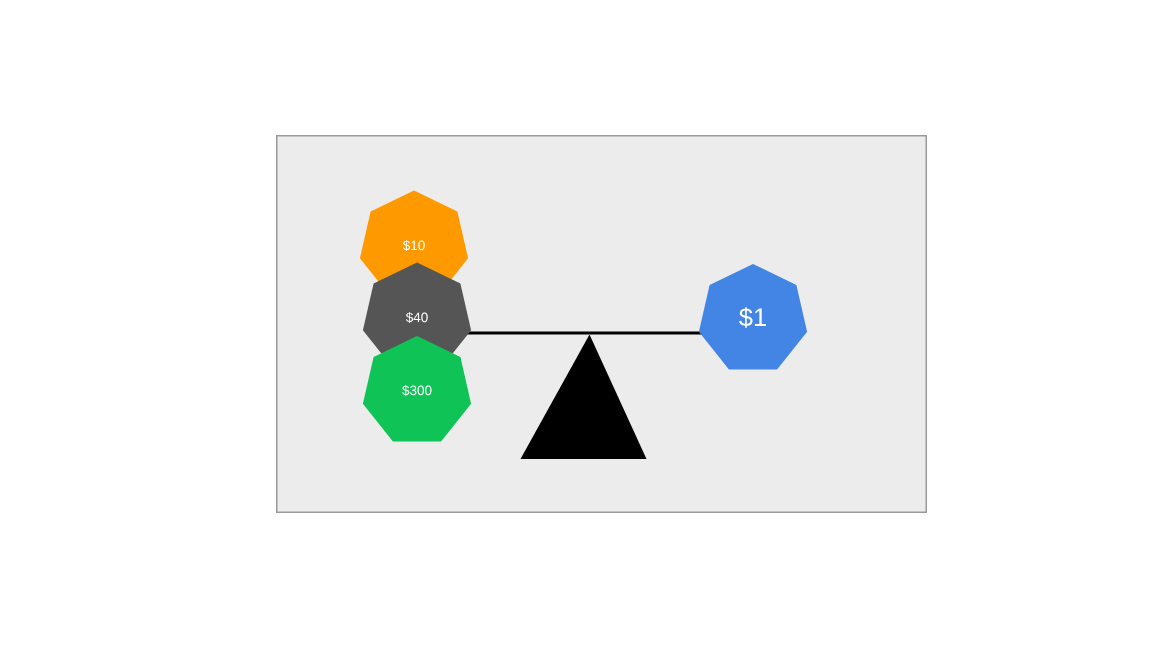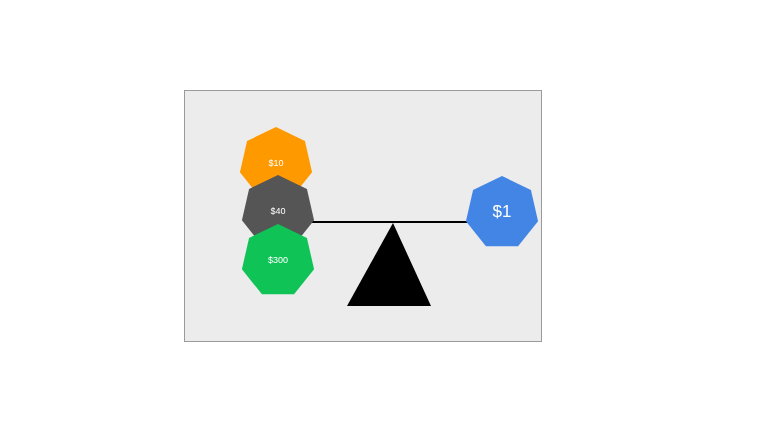--- a/index.html
+++ b/index.html
@@ -22,21 +22,21 @@
     top: 0;
     width: 780px;
     height: 438px;
   }
 
   
   #scene-panel {
     position: absolute;
     left: 184px;
     top: 90px;
-    width: 358px;
+    width: 434px;
     height: 252px;
     background: #ececec;
     border: 1px solid #9a9a9a;
     box-sizing: border-box;
   }
 
   #scene-svg {
     position: absolute;
     left: 0;
     top: 0;

